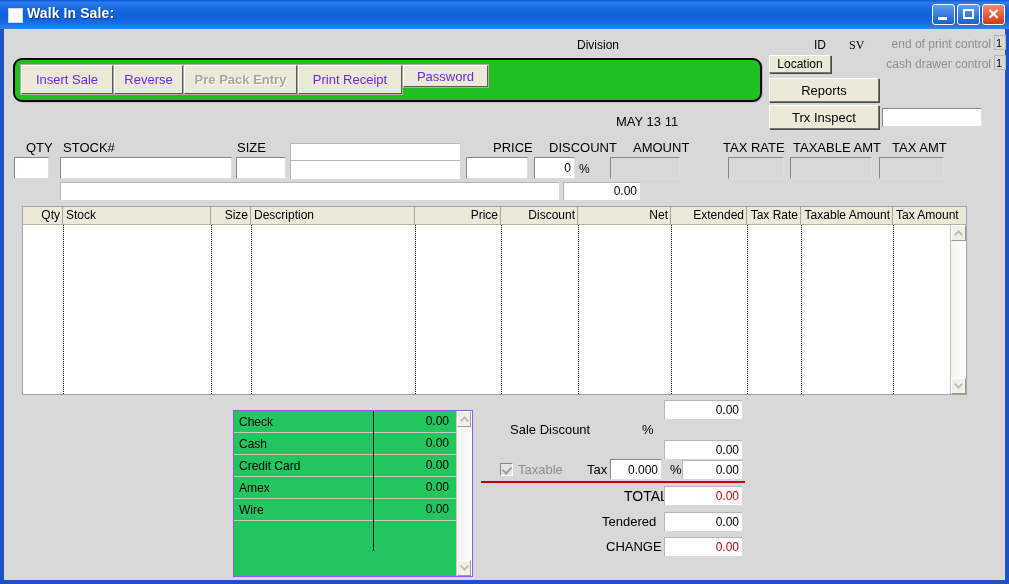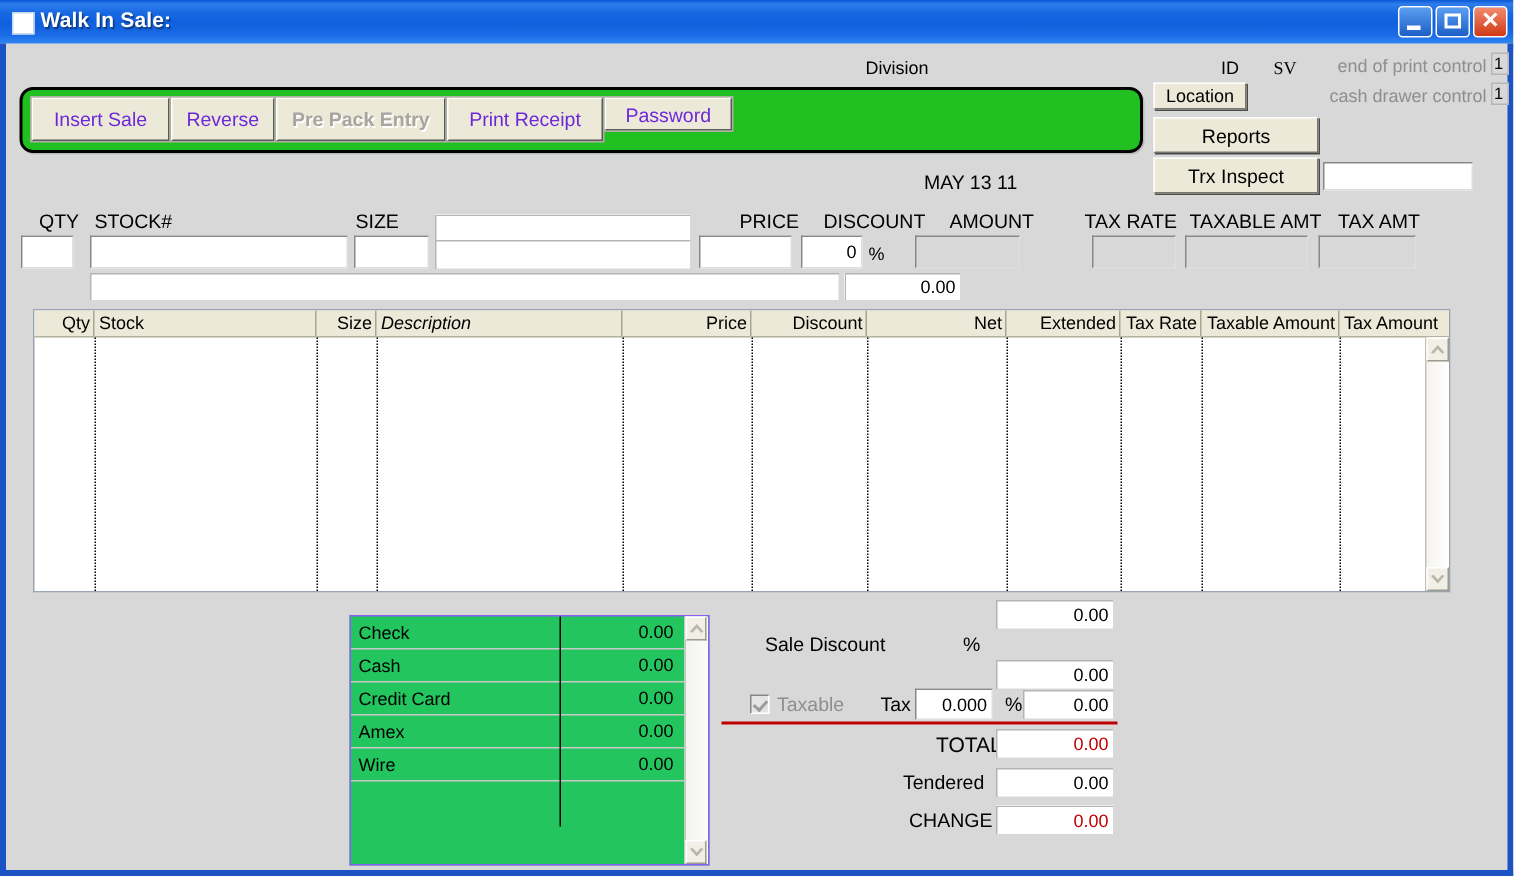--- a/index.html
+++ b/index.html
@@ -385,21 +385,21 @@
       <div class="abs field ro" style="left:875px; top:128px; width:65px; height:22px;"></div>
 
       <div class="abs field flat" style="left:56px; top:153px; width:499px; height:18px;"></div>
       <div class="abs field flat right" style="left:559px; top:153px; width:77px; height:18px;">0.00</div>
 
       <div class="abs grid-wrap" style="left:18px; top:177px; width:945px; height:189px;">
         <div class="grid-head">
           <div class="gh r" style="left:0px;   width:40px;">Qty</div>
           <div class="gh l" style="left:40px;  width:148px;">Stock</div>
           <div class="gh r" style="left:188px; width:40px;">Size</div>
-          <div class="gh l" style="left:228px; width:164px;font-style:italic;">Description</div>
+          <div class="gh l" style="left:228px; width:164px;">Description</div>
           <div class="gh r" style="left:392px; width:86px;">Price</div>
           <div class="gh r" style="left:478px; width:77px;">Discount</div>
           <div class="gh r" style="left:555px; width:93px;">Net</div>
           <div class="gh r" style="left:648px; width:76px;">Extended</div>
           <div class="gh r" style="left:724px; width:54px;">Tax Rate</div>
           <div class="gh r" style="left:778px; width:92px;">Taxable Amount</div>
           <div class="gh l" style="left:870px; width:73px; border-right:none;">Tax Amount</div>
         </div>
         <div class="gcol" style="left:40px;"></div>
         <div class="gcol" style="left:188px;"></div>

